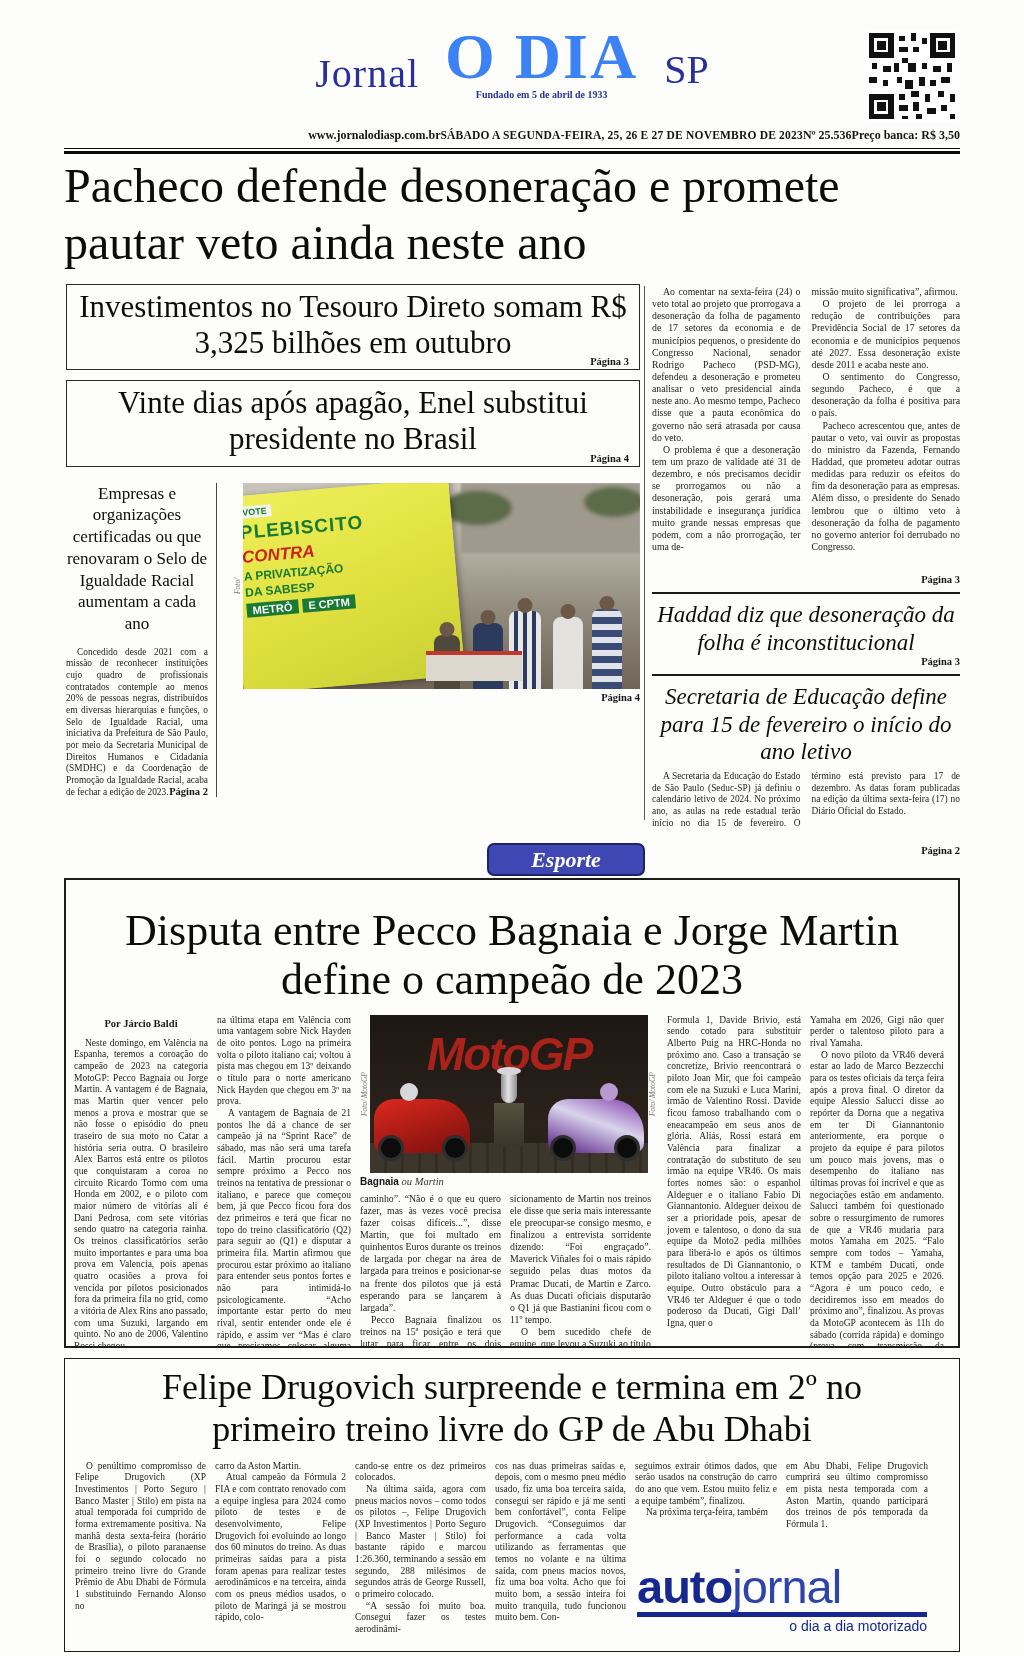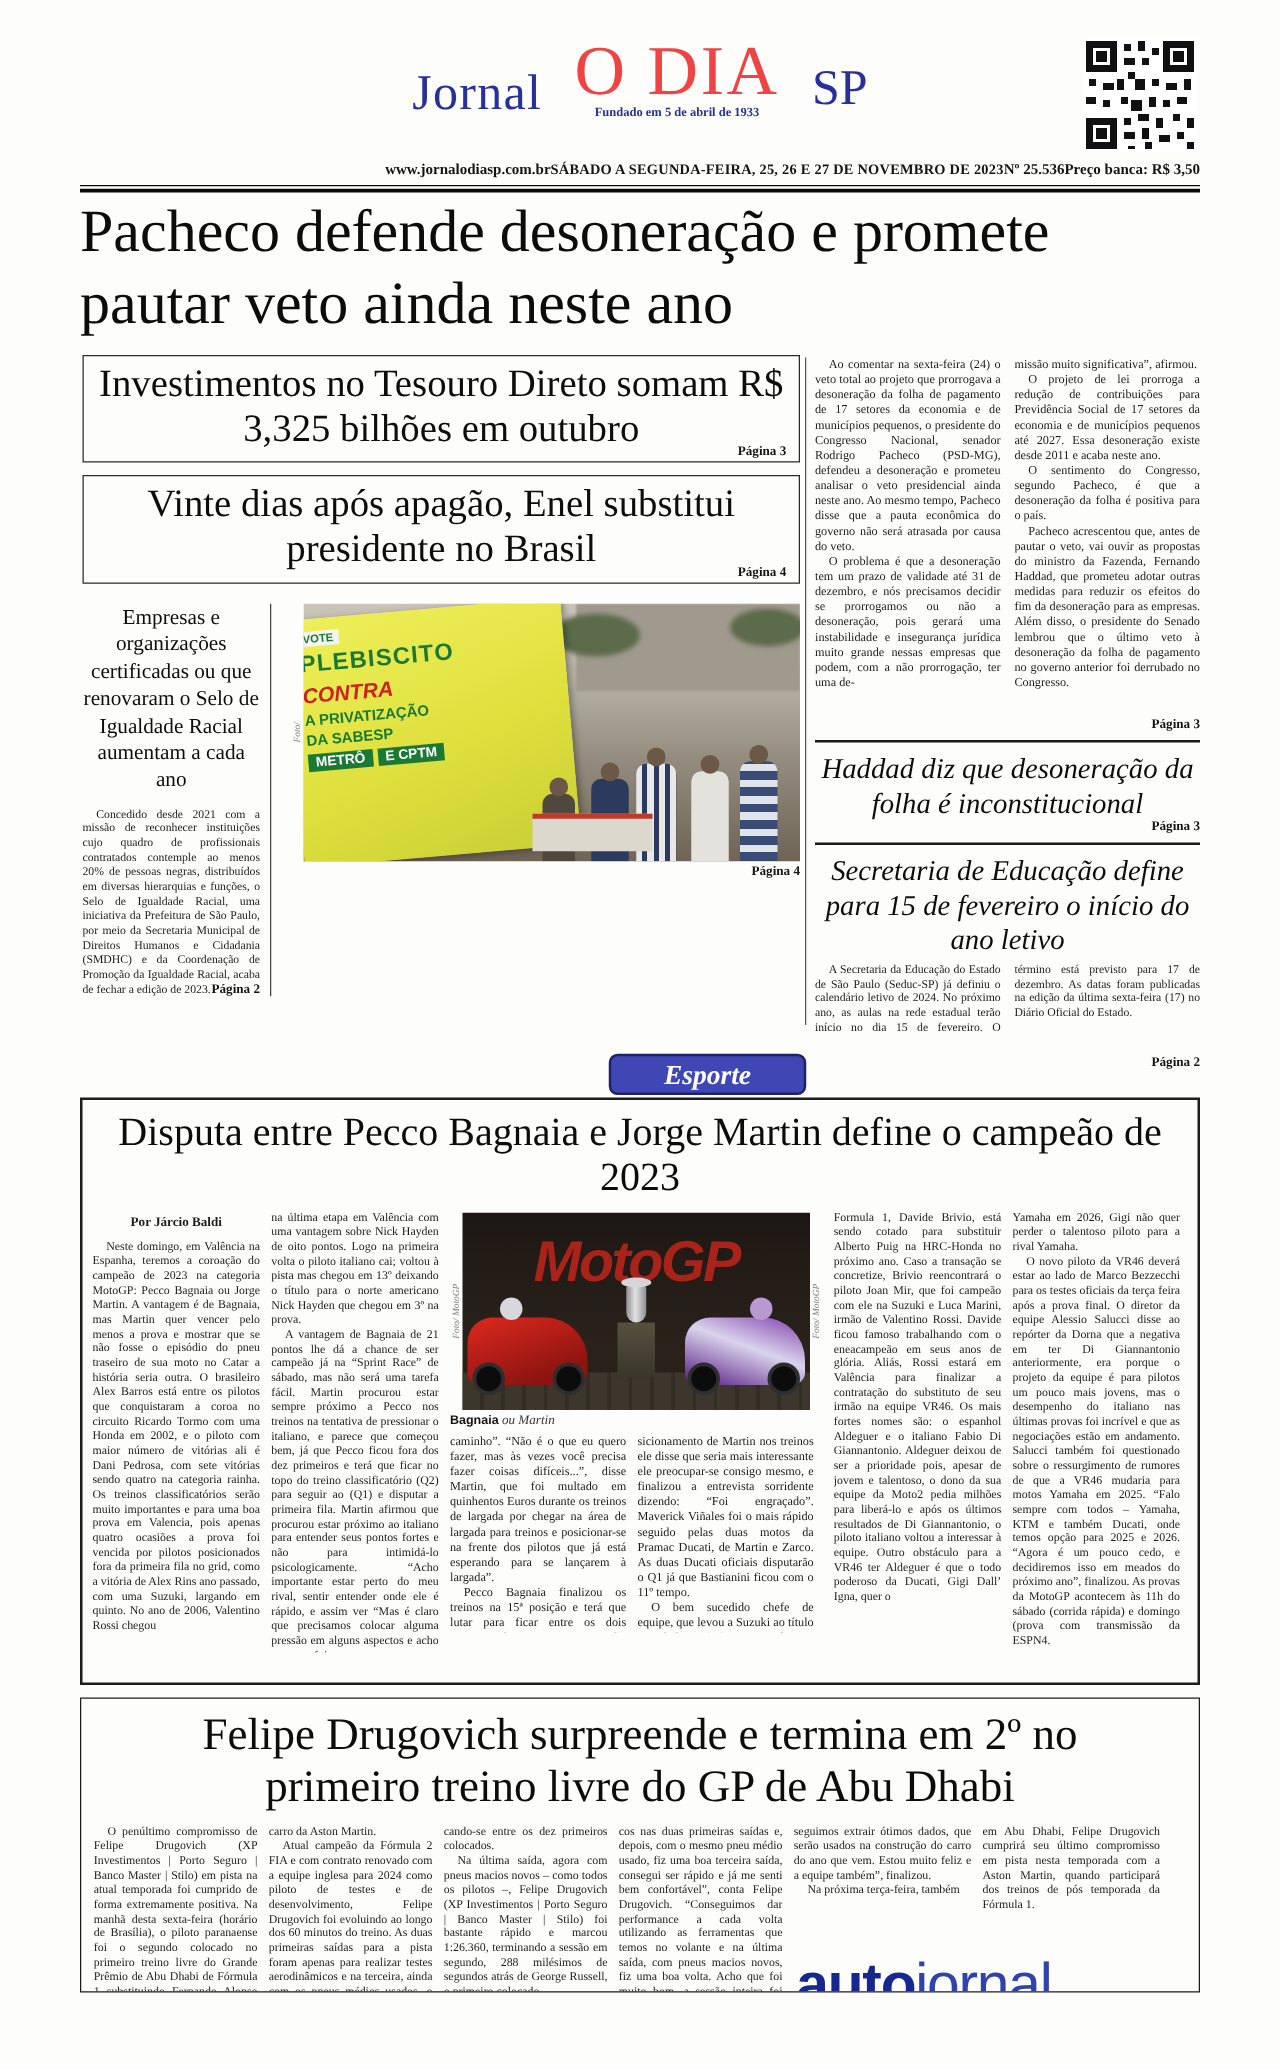--- a/index.html
+++ b/index.html
@@ -5,21 +5,21 @@
   *{margin:0;padding:0;box-sizing:border-box}
   html,body{width:1024px;height:1656px;overflow:hidden;background:#f4f3f1}
   body{font-family:"Liberation Serif","DejaVu Serif",serif;color:#141414}
   .page{position:absolute;left:0;top:0;width:1024px;height:1656px;background:#fdfdfb;overflow:hidden}
 
   
   .masthead{position:absolute;left:64px;top:14px;width:896px;height:112px}
   .brand-row{display:flex;align-items:center;justify-content:center;gap:26px;height:100px}
   .brand-prefix{font-size:40px;color:#27309b;letter-spacing:1px;margin-top:18px}
   .brand-center{text-align:center}
-  .brand-title{font-size:56px;font-weight:400;color:#ef4444;line-height:.92;letter-spacing:2px}
+  .brand-title{font-size:64px;font-weight:700;color:#3b82f6;line-height:.92;letter-spacing:2px}
   .brand-founded{font-size:10px;font-weight:700;color:#27309b;margin-top:2px}
   .brand-suffix{font-size:40px;font-weight:400;color:#27309b;margin-top:10px}
   .qr{position:absolute;right:2px;top:16px;width:92px;height:92px}
   .infobar{position:absolute;left:64px;top:128px;width:896px;display:flex;justify-content:flex-end;align-items:baseline;font-weight:700;font-size:12px}
   .infobar .date{font-size:11.5px;letter-spacing:.2px}
   .toprule{position:absolute;left:64px;top:148px;width:896px;height:6px;border-top:1px solid #0a0a0a;border-bottom:3.5px solid #0a0a0a}
 
   
   .main-headline{position:absolute;left:64px;top:158px;width:896px;text-align:left;font-size:48px;line-height:1.18;font-weight:400;color:#0c0c0c}
 
@@ -69,21 +69,21 @@
   .ital-head{font-size:23px;font-style:italic;font-weight:400;text-align:center;line-height:1.2;color:#0d0d0d}
   .edu-cols{column-count:2;column-gap:11px;height:86px;overflow:hidden;margin-top:5px}
   .edu-cols .body-text,.edu-cols p{font-size:9.4px}
 
   
   .esporte-badge{position:absolute;left:487px;top:843px;width:158px;height:33px;background:#3f47b5;border:2px solid #1c2366;border-radius:7px;display:flex;align-items:center;justify-content:center}
   .esporte-badge span{color:#fff;font-size:22px;font-weight:700;font-style:italic}
 
   
   .sports-box{position:absolute;left:64px;top:878px;width:896px;height:470px;border:2px solid #1c1c1c;background:#fdfdfb;padding:6px 8px;overflow:hidden}
-  .sports-box h1{font-size:32px;font-weight:400;text-align:center;line-height:1.12;color:#0c0c0c;margin-top:2px}
+  .sports-box h1{font-size:44px;font-weight:400;text-align:center;line-height:1.12;color:#0c0c0c;margin-top:20px}
   .s-cols{display:flex;gap:9px;margin-top:10px;height:352px}
   .s-col{width:134px;overflow:hidden}
   .s-col .body-text,.s-col p{font-size:9.5px;line-height:1.23}
   .s-mid{width:298px;overflow:hidden}
   .byline{font-weight:700;font-size:10.5px;text-align:center;margin:2px 0 8px}
   .photo-moto{position:relative;flex:1;height:158px;background:linear-gradient(180deg,#1d1713 0%,#2b221b 70%,#241d17 100%);overflow:hidden}
   .moto-logo{position:absolute;top:12px;left:0;right:0;text-align:center;font-family:"Liberation Sans",sans-serif;font-weight:700;font-style:italic;font-size:46px;color:#b5241c;letter-spacing:-2px;opacity:.92}
   .moto-floor{position:absolute;bottom:0;left:0;right:0;height:30px;background:repeating-linear-gradient(90deg,#3d362c 0 14px,#332d24 14px 17px)}
   .t-base{position:absolute;bottom:26px;left:50%;transform:translateX(-50%);width:30px;height:44px;background:linear-gradient(180deg,#56503f,#3a352a)}
   .t-cup{position:absolute;bottom:70px;left:50%;transform:translateX(-50%);width:16px;height:30px;background:linear-gradient(90deg,#8f8f92,#e3e3e6 45%,#8f8f92);border-radius:3px 3px 8px 8px}
@@ -93,21 +93,21 @@
   .bike.r{right:4px;background:linear-gradient(200deg,#8a4cb4 5%,#d9d4ec 45%,#6a3694 90%)}
   .wheel{position:absolute;bottom:12px;width:26px;height:26px;border-radius:50%;background:#0c0c0c;border:3px solid #2e2e2e}
   .helmet{position:absolute;width:18px;height:18px;border-radius:50%}
   .caption-row{font-size:10.5px;margin-top:3px}
   .caption-row b{font-family:"Liberation Sans",sans-serif;font-size:10px}
   .caption-row i{color:#333}
   .s-subcols{display:flex;gap:9px;margin-top:6px;height:158px;overflow:hidden}
   .s-subcol{width:141px;overflow:hidden}
 
   
-  .bottom-box{position:absolute;left:64px;top:1358px;width:896px;height:236px;border:1.5px solid #1c1c1c;background:#fdfdfb;padding:6px 10px;overflow:hidden}
+  .bottom-box{position:absolute;left:64px;top:1358px;width:896px;height:294px;border:1.5px solid #1c1c1c;background:#fdfdfb;padding:6px 10px;overflow:hidden}
   .bottom-box h1{font-size:36px;font-weight:400;text-align:center;line-height:1.16;max-width:830px;margin:2px auto 0;color:#0c0c0c}
   .b-cols{display:flex;gap:9px;margin-top:10px;height:206px}
   .b-col{width:131px;overflow:hidden}
   .b-col p,.b-right p{font-size:9.5px;line-height:1.23}
   .b-right{width:294px;display:flex;flex-direction:column}
   .b-right-cols{display:flex;gap:9px;height:96px;overflow:hidden}
   .b-right-col{width:142px;overflow:hidden}
   .autojornal{margin-top:6px;padding:0 2px}
   .aj-word{font-family:"Liberation Sans",sans-serif;font-size:47px;line-height:1;letter-spacing:-1px;white-space:nowrap}
   .aj-bold{font-weight:700;color:#16278f}

